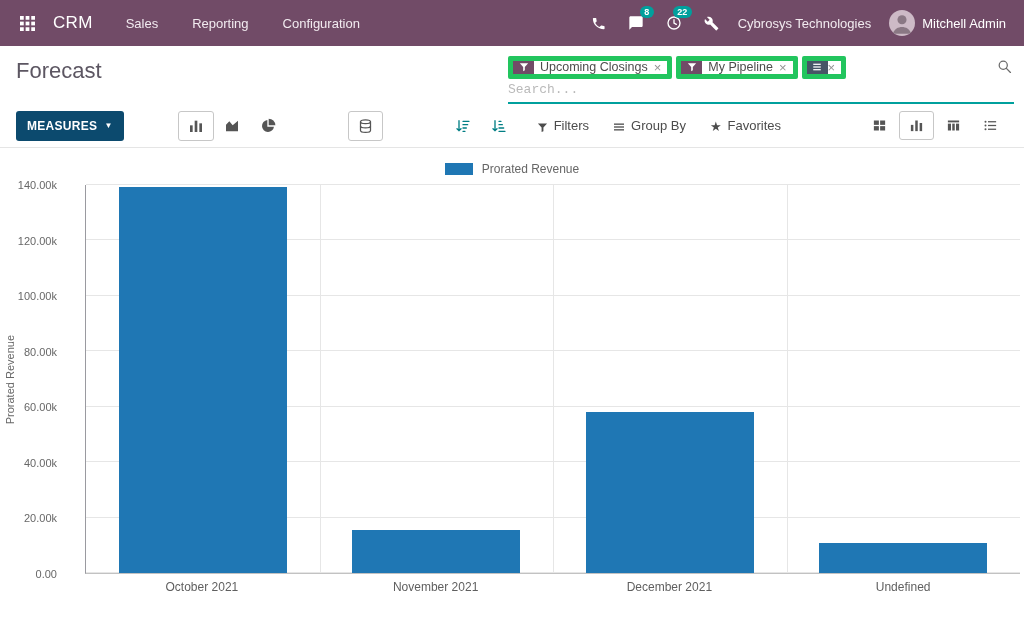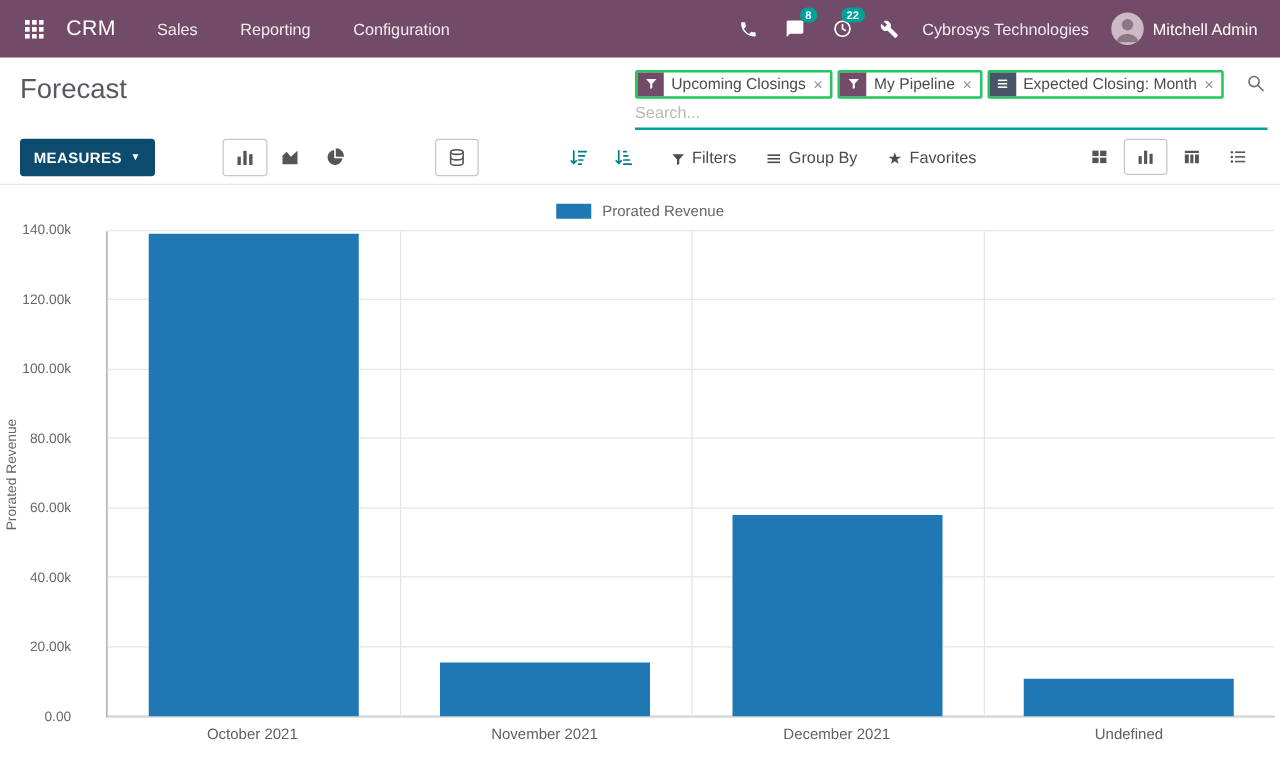--- a/index.html
+++ b/index.html
@@ -18,28 +18,28 @@
   .company{font-size:13px;margin:0 10px 0 8px;color:#f2ebf0;cursor:pointer}
   .user-menu{display:flex;align-items:center;gap:7px;padding:0 8px;cursor:pointer}
   .avatar{width:26px;height:26px;border-radius:50%;overflow:hidden;background:#cdbac6;flex:none}
   .username{font-size:13px}
 
   
   .control-panel{position:relative;height:58px;padding:12px 16px}
   .page-title{font-size:22px;color:#5c5662;font-weight:normal}
   .searchbar{position:absolute;right:10px;top:9px;width:506px;border-bottom:2px solid #00A09D;padding-bottom:1px}
   .facet-row{position:relative;display:flex;align-items:center;gap:4px;padding-right:22px;height:24px}
-  .facet{display:flex;align-items:stretch;border:2px solid #22c55e;border-radius:2px;height:23px;font-size:12.5px;background:#fff;cursor:pointer}
+  .facet{display:flex;align-items:stretch;border:5px solid #22c55e;border-radius:2px;height:23px;font-size:12.5px;background:#fff;cursor:pointer}
   .facet-icon{width:21px;display:flex;align-items:center;justify-content:center;flex:none}
   .facet-icon.purple{background:#714B67}
   .facet-icon.dark{background:#475566}
   .facet-label{padding:0 6px;display:flex;align-items:center;color:#4c4c4c;white-space:nowrap}
   .facet-x{padding:0 6px 0 0;display:flex;align-items:center;color:#949494;font-size:13px;cursor:pointer}
   .search-glass{position:absolute;right:2px;top:4px;cursor:pointer}
-  .search-input{border:none;outline:none;width:100%;font-size:13px;font-family:Liberation Sans, sans-serif;padding:3px 0 4px;color:#737373;background:transparent}
+  .search-input{border:none;outline:none;width:100%;font-size:13px;font-family:Liberation Mono, monospace;padding:3px 0 4px;color:#737373;background:transparent}
   .search-input::placeholder{color:#b9b9b9}
 
   
   .toolbar{height:44px;display:flex;align-items:center;padding:0 16px;border-bottom:1px solid #e5e5e5}
   .btn-measures{background:#0c4a6e;color:#fff;border:none;font-size:12px;font-weight:bold;font-family:inherit;padding:8px 11px;border-radius:3px;display:flex;align-items:center;gap:7px;cursor:pointer;letter-spacing:.3px}
   .caret{font-size:8px;line-height:1}
   .tool-group{display:flex;align-items:center}
   .grp-charttypes{margin-left:54px}
   .grp-stack{margin-left:62px}
   .grp-sort{margin-left:62px}
@@ -152,21 +152,20 @@
         <span class="facet-x">×</span>
       </div>
       <div class="facet">
         <span class="facet-icon dark">
           <svg width="10" height="10" viewBox="0 0 24 24" fill="#fff">
               <rect x="3" y="4" width="18" height="3"></rect>
               <rect x="3" y="10.5" width="18" height="3"></rect>
               <rect x="3" y="17" width="18" height="3"></rect>
             </svg>
         </span>
-        <span class="facet-label">Expected Closing: Month</span>
         <span class="facet-x">×</span>
       </div>
       <span class="search-glass">
         <svg width="15" height="15" viewBox="0 0 24 24" fill="none" stroke="#6b6b6b" stroke-width="2">
             <circle cx="10" cy="10" r="6.5"></circle>
             <path d="M15 15l6.5 6.5" stroke-linecap="round"></path>
           </svg>
       </span>
     </div>
     <input class="search-input" type="text" placeholder="Search..." style="">

